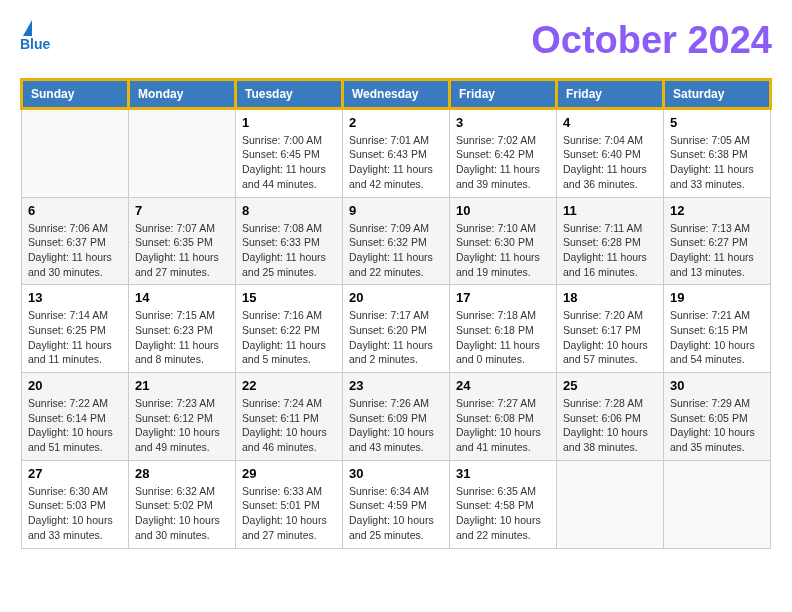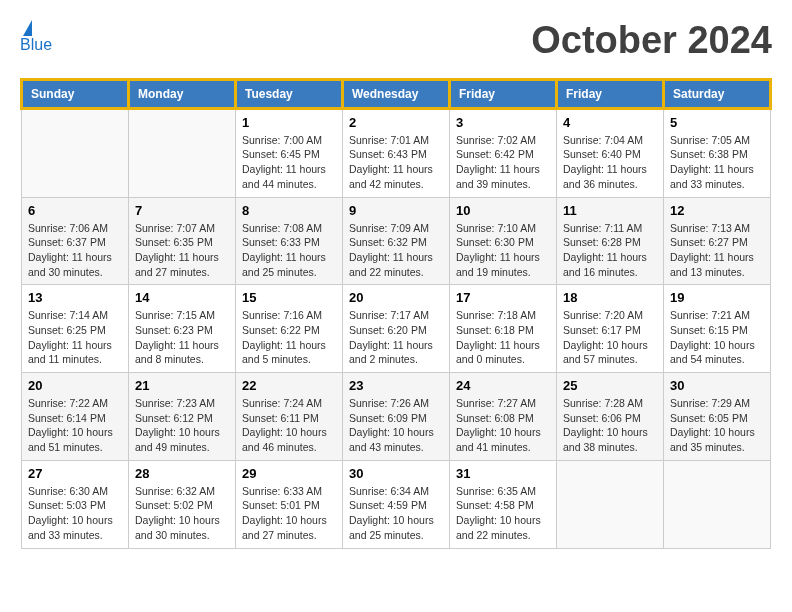--- a/index.html
+++ b/index.html
@@ -20,21 +20,21 @@
       display: flex;
       flex-direction: column;
       align-items: flex-start;
     }
     .title-block {
       text-align: right;
     }
     .month-title {
       font-size: 38px;
       font-weight: bold;
-      color: #404040;
+      color: #8b5cf6;
       line-height: 1.1;
     }
     .location {
       font-size: 16px;
       color: #555;
     }
     .calendar {
       width: 100%;
       border-collapse: collapse;
       font-size: 11px;
@@ -75,21 +75,21 @@
     }
   </style>
 </head>
 <body>
 
 <div class="header">
   <div class="logo">
     <div style="display:flex; align-items:center;">
       <span style="display:inline-block;width:0;height:0;border-left:9px solid transparent;border-bottom:16px solid #1a73c8;margin-left:3px;"></span>
     </div>
-    <span style="font-size:16px;font-weight:normal;color:#1a73c8;">Blue</span>
+    <span style="font-size:14px;font-weight:bold;color:#1a73c8;">Blue</span>
   </div>
   <div class="title-block">
     <div class="month-title">October 2024</div>
   </div>
 </div>
 
 <table class="calendar">
   <thead>
     <tr id="header-row">
         <th>Sunday</th>

